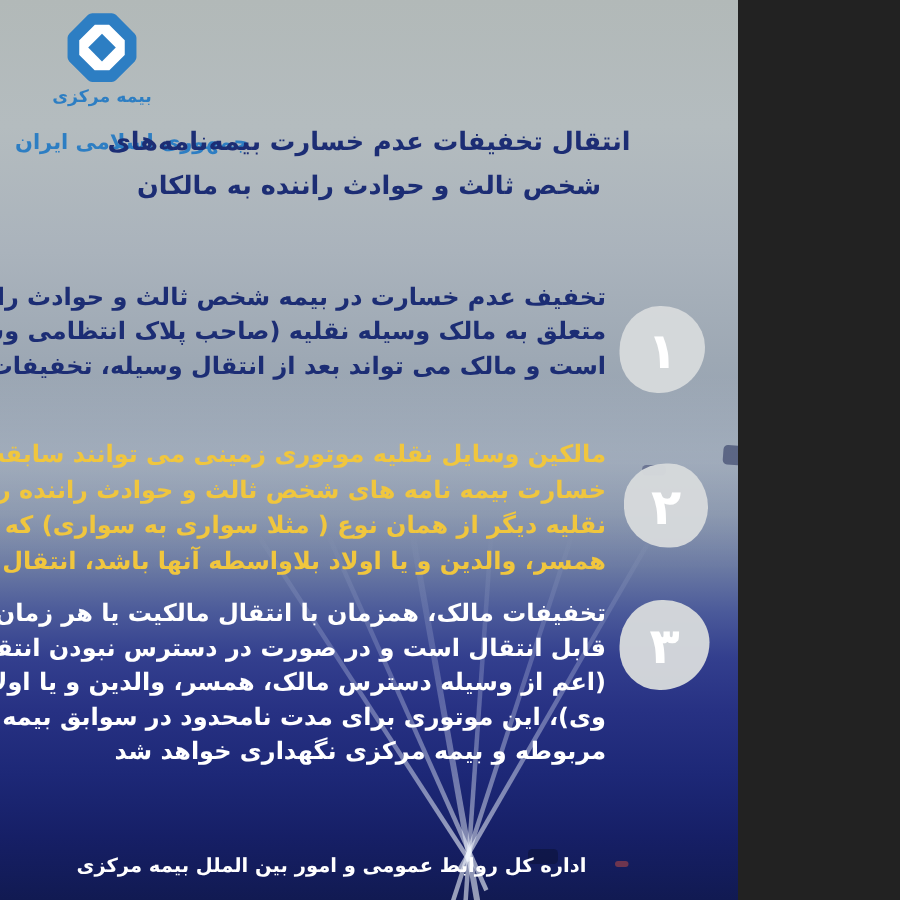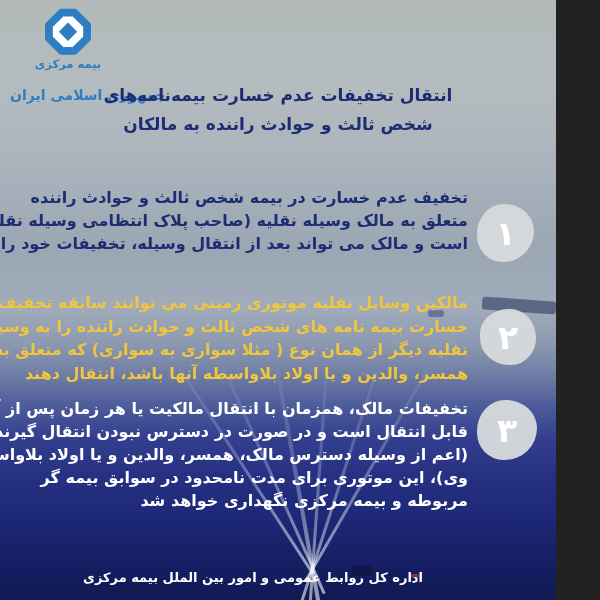--- a/index.html
+++ b/index.html
@@ -1,17 +1,17 @@
 <!DOCTYPE html>
 <html lang="fa"><head>
 <meta charset="utf-8">
 <style>
   html,body{margin:0;padding:0;background:#222;}
   .stage{
-    position:relative;width:556px;height:600px;overflow:hidden;
+    position:relative;width:492px;height:600px;overflow:hidden;
     font-family:"DejaVu Sans","Liberation Sans",sans-serif;
     background:linear-gradient(180deg,
       #b2b9b8 0%,
       #b4bcbf 14%,
       #aab3bc 28%,
       #9da8b4 40%,
       #93a0b1 50%,
       #8492aa 57%,
       #6b7aa3 63%,
       #4b5a9a 68%,

